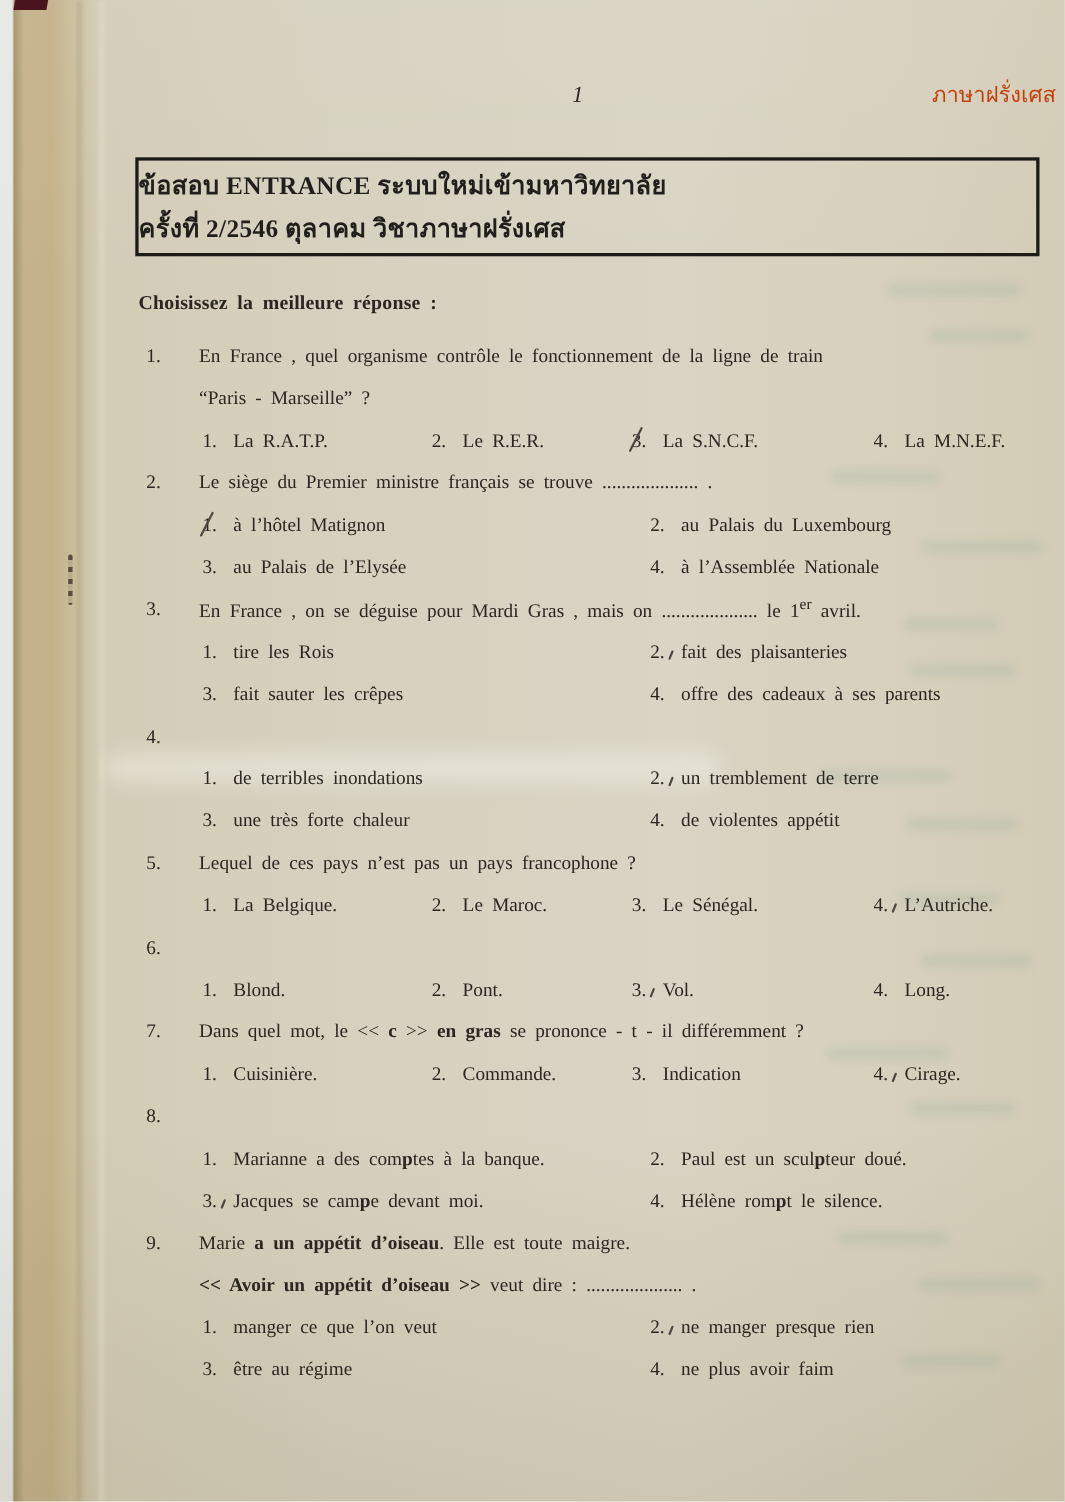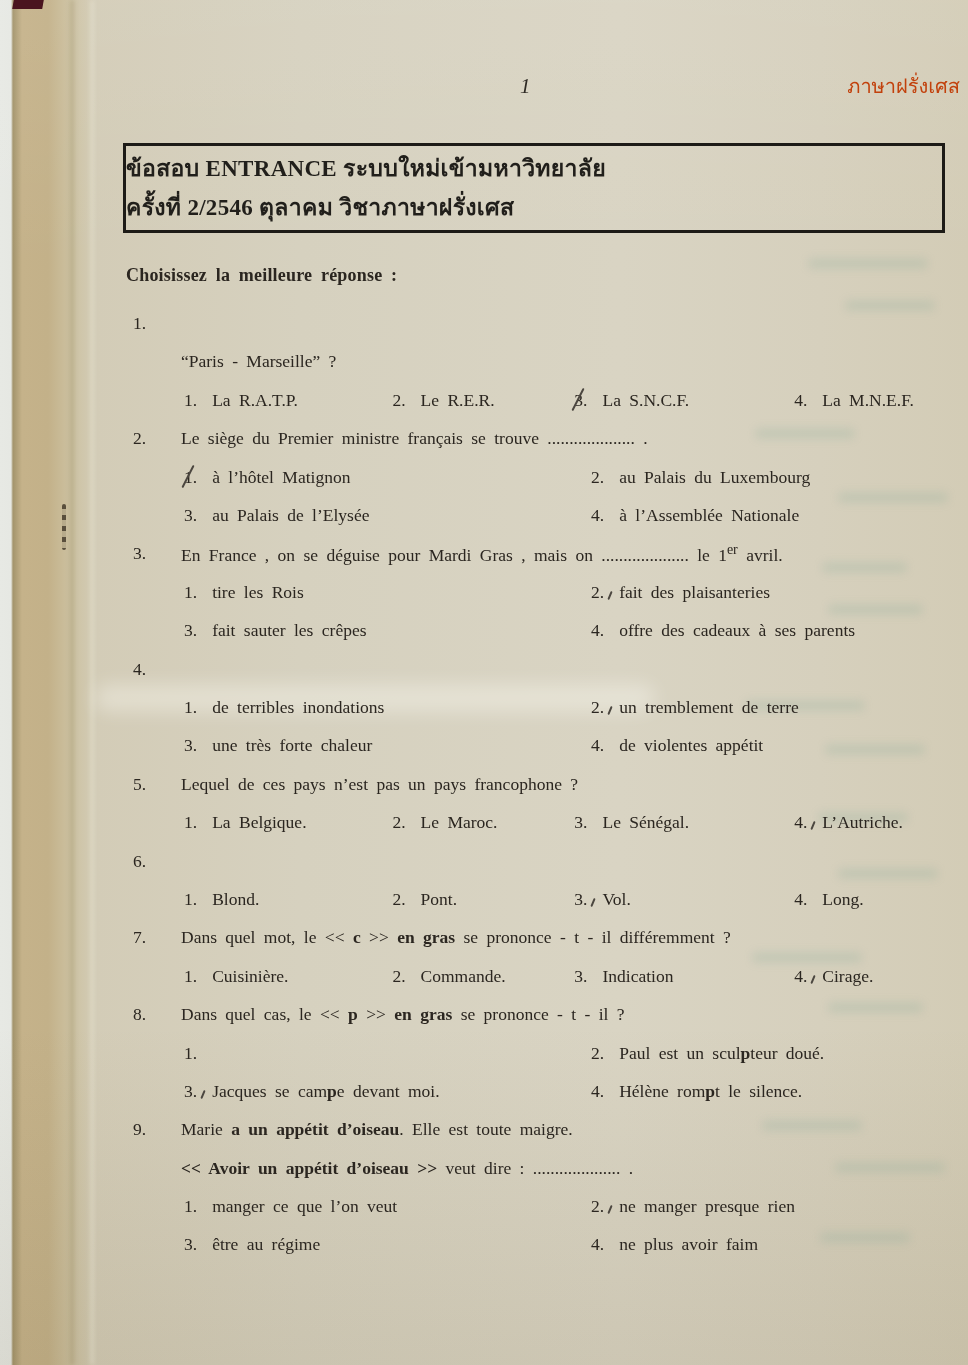--- a/index.html
+++ b/index.html
@@ -98,20 +98,21 @@
   <div class="t-line">ข้อสอบ ENTRANCE ระบบใหม่เข้ามหาวิทยาลัย</div>
   <div class="t-line">ครั้งที่ 2/2546 ตุลาคม วิชาภาษาฝรั่งเศส</div>
 </div>
 
 <div class="doc-body">
   <div class="line instruction">Choisissez la meilleure réponse :</div>
   <div id="questions">
       <div class="question">
         <div class="line q-row">
           <span class="q-num">1.</span>
+          <span class="q-line">En France , quel organisme contrôle le fonctionnement de la ligne de train</span>
         </div>
         <div class="line q-row">
           <span class="q-num"></span>
           <span class="q-line">“Paris - Marseille” ?</span>
         </div>
         <div class="line options opt-row4">
           <span class="option">
             <span class="opt-num">1.</span>
             <span class="opt-text">La R.A.T.P.</span>
           </span>
@@ -273,25 +274,25 @@
           </span>
           <span class="option">
             <span class="opt-num mark-tick">4.</span>
             <span class="opt-text">Cirage.</span>
           </span>
         </div>
       </div>
       <div class="question">
         <div class="line q-row">
           <span class="q-num">8.</span>
-          <span class="q-line">Dans quel cas, le &lt;&lt; <b>p</b> &gt;&gt; <b>en gras</b> se prononce - t - il ?</span>
-        </div>
-        <div class="line options opt-cols2">
-          <span class="option">
-            <span class="opt-num">1.</span>
+        </div>
+        <div class="line options opt-cols2">
+          <span class="option">
+            <span class="opt-num">1.</span>
+            <span class="opt-text">Marianne a des com<b>p</b>tes à la banque.</span>
           </span>
           <span class="option">
             <span class="opt-num">2.</span>
             <span class="opt-text">Paul est un scul<b>p</b>teur doué.</span>
           </span>
         </div>
         <div class="line options opt-cols2">
           <span class="option">
             <span class="opt-num mark-tick">3.</span>
             <span class="opt-text">Jacques se cam<b>p</b>e devant moi.</span>

